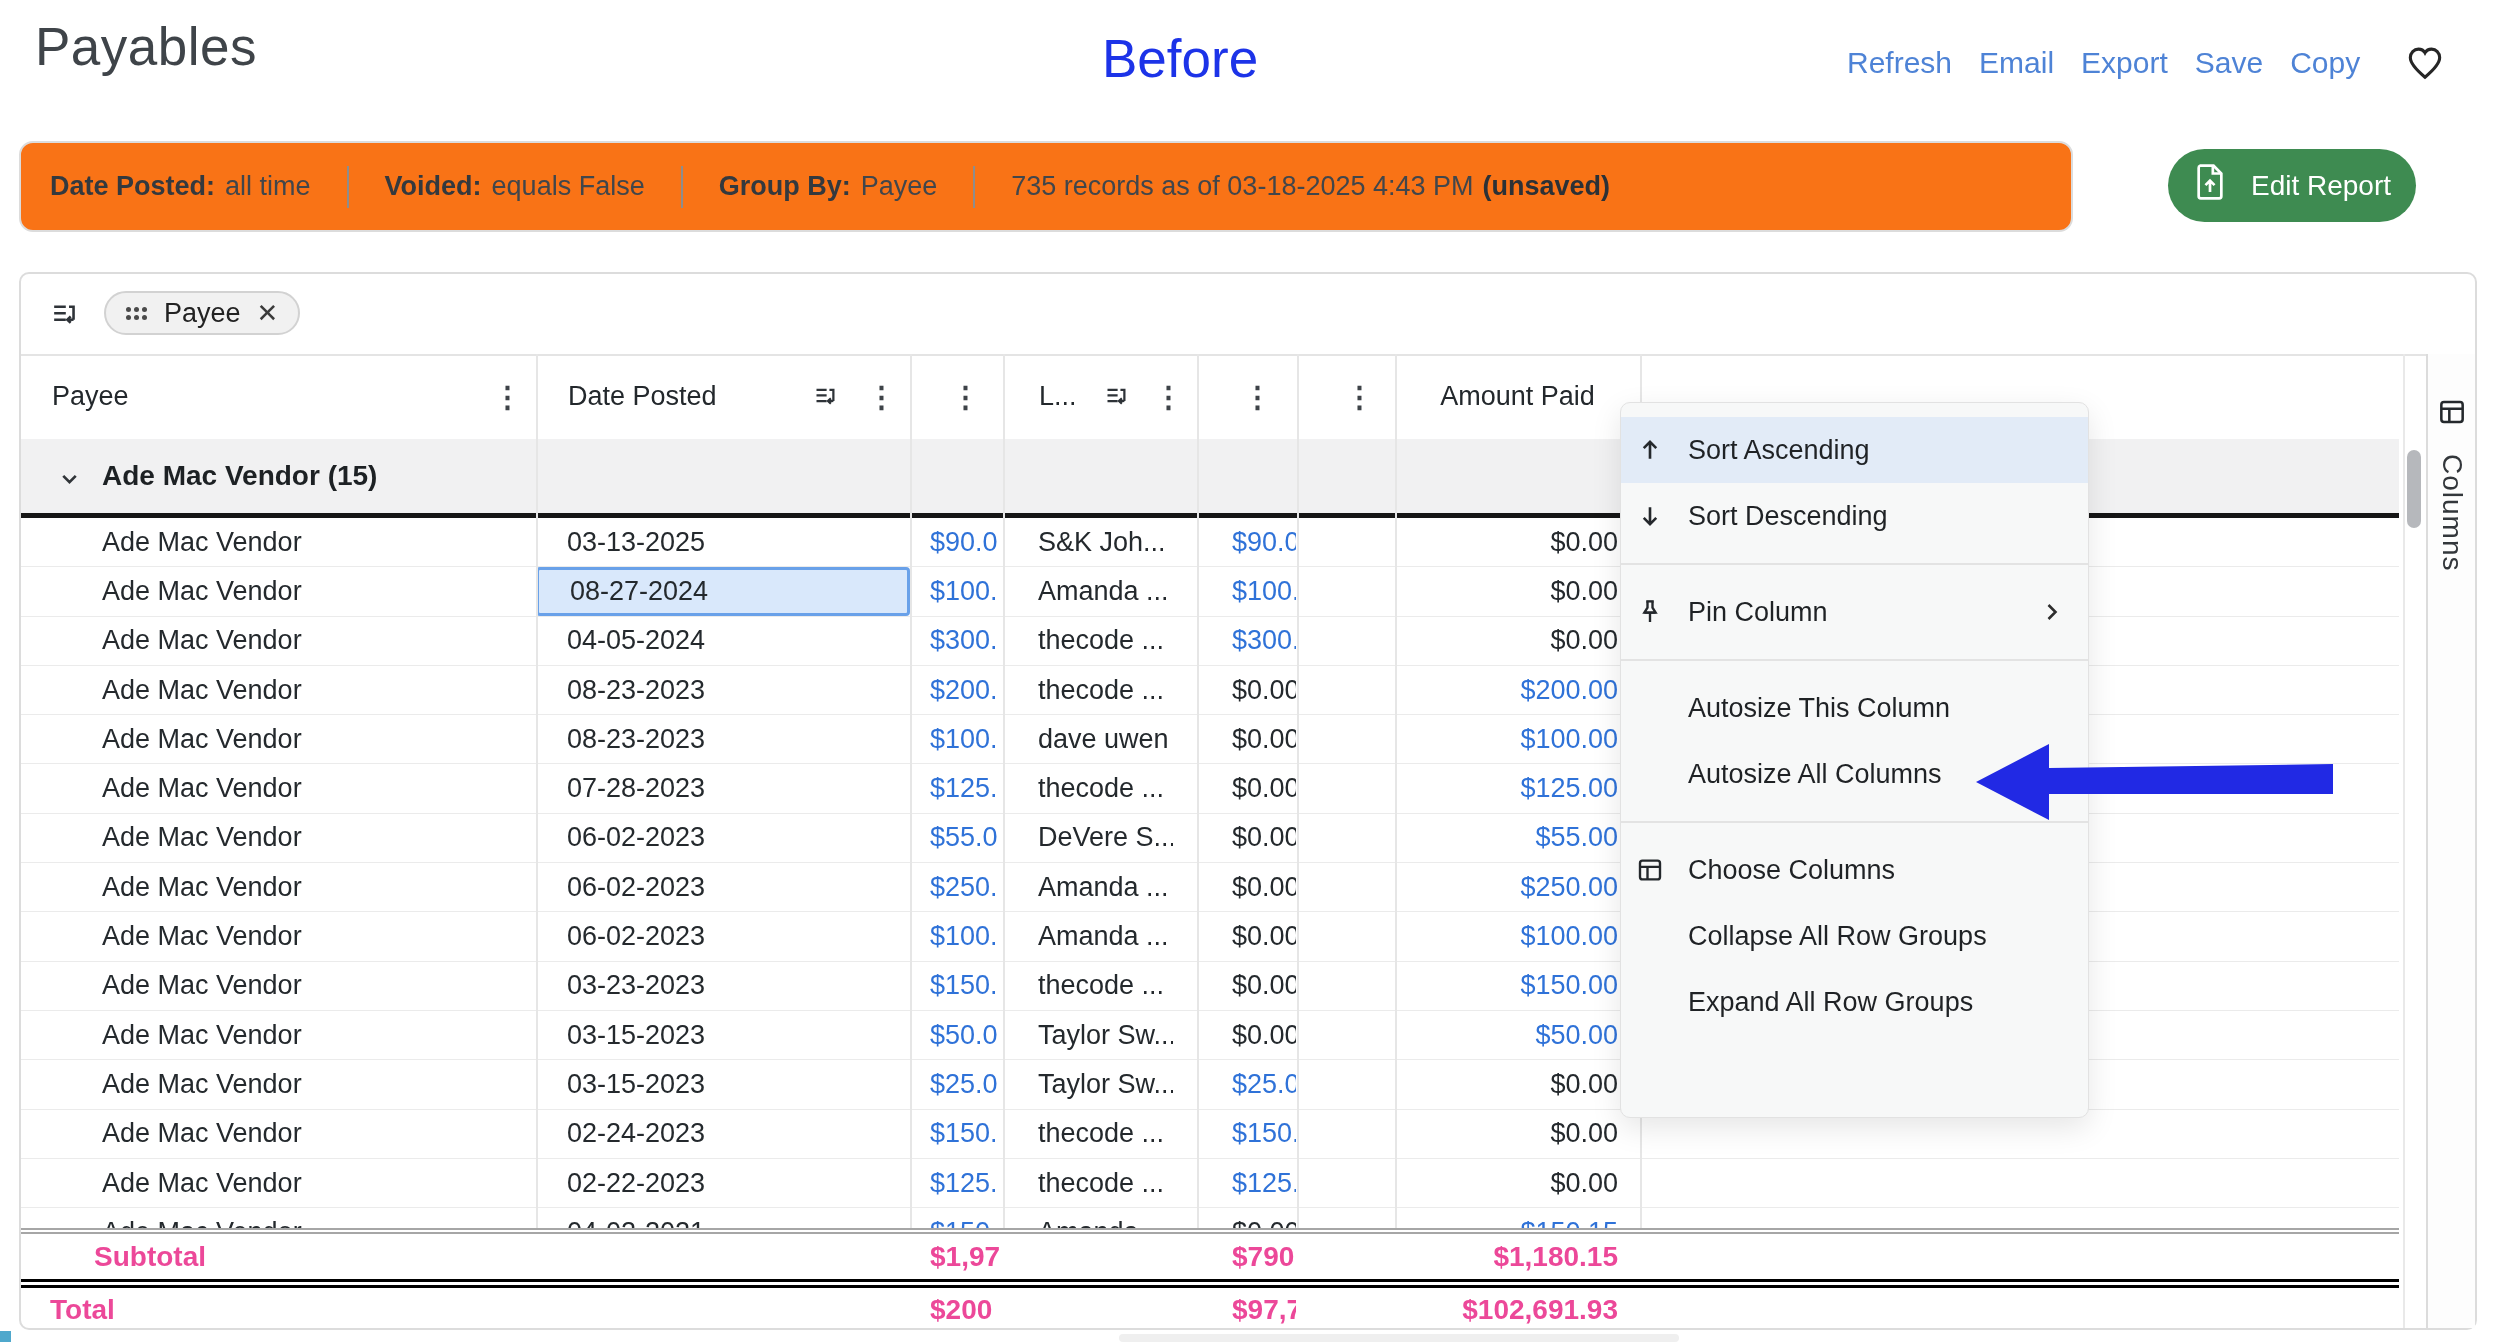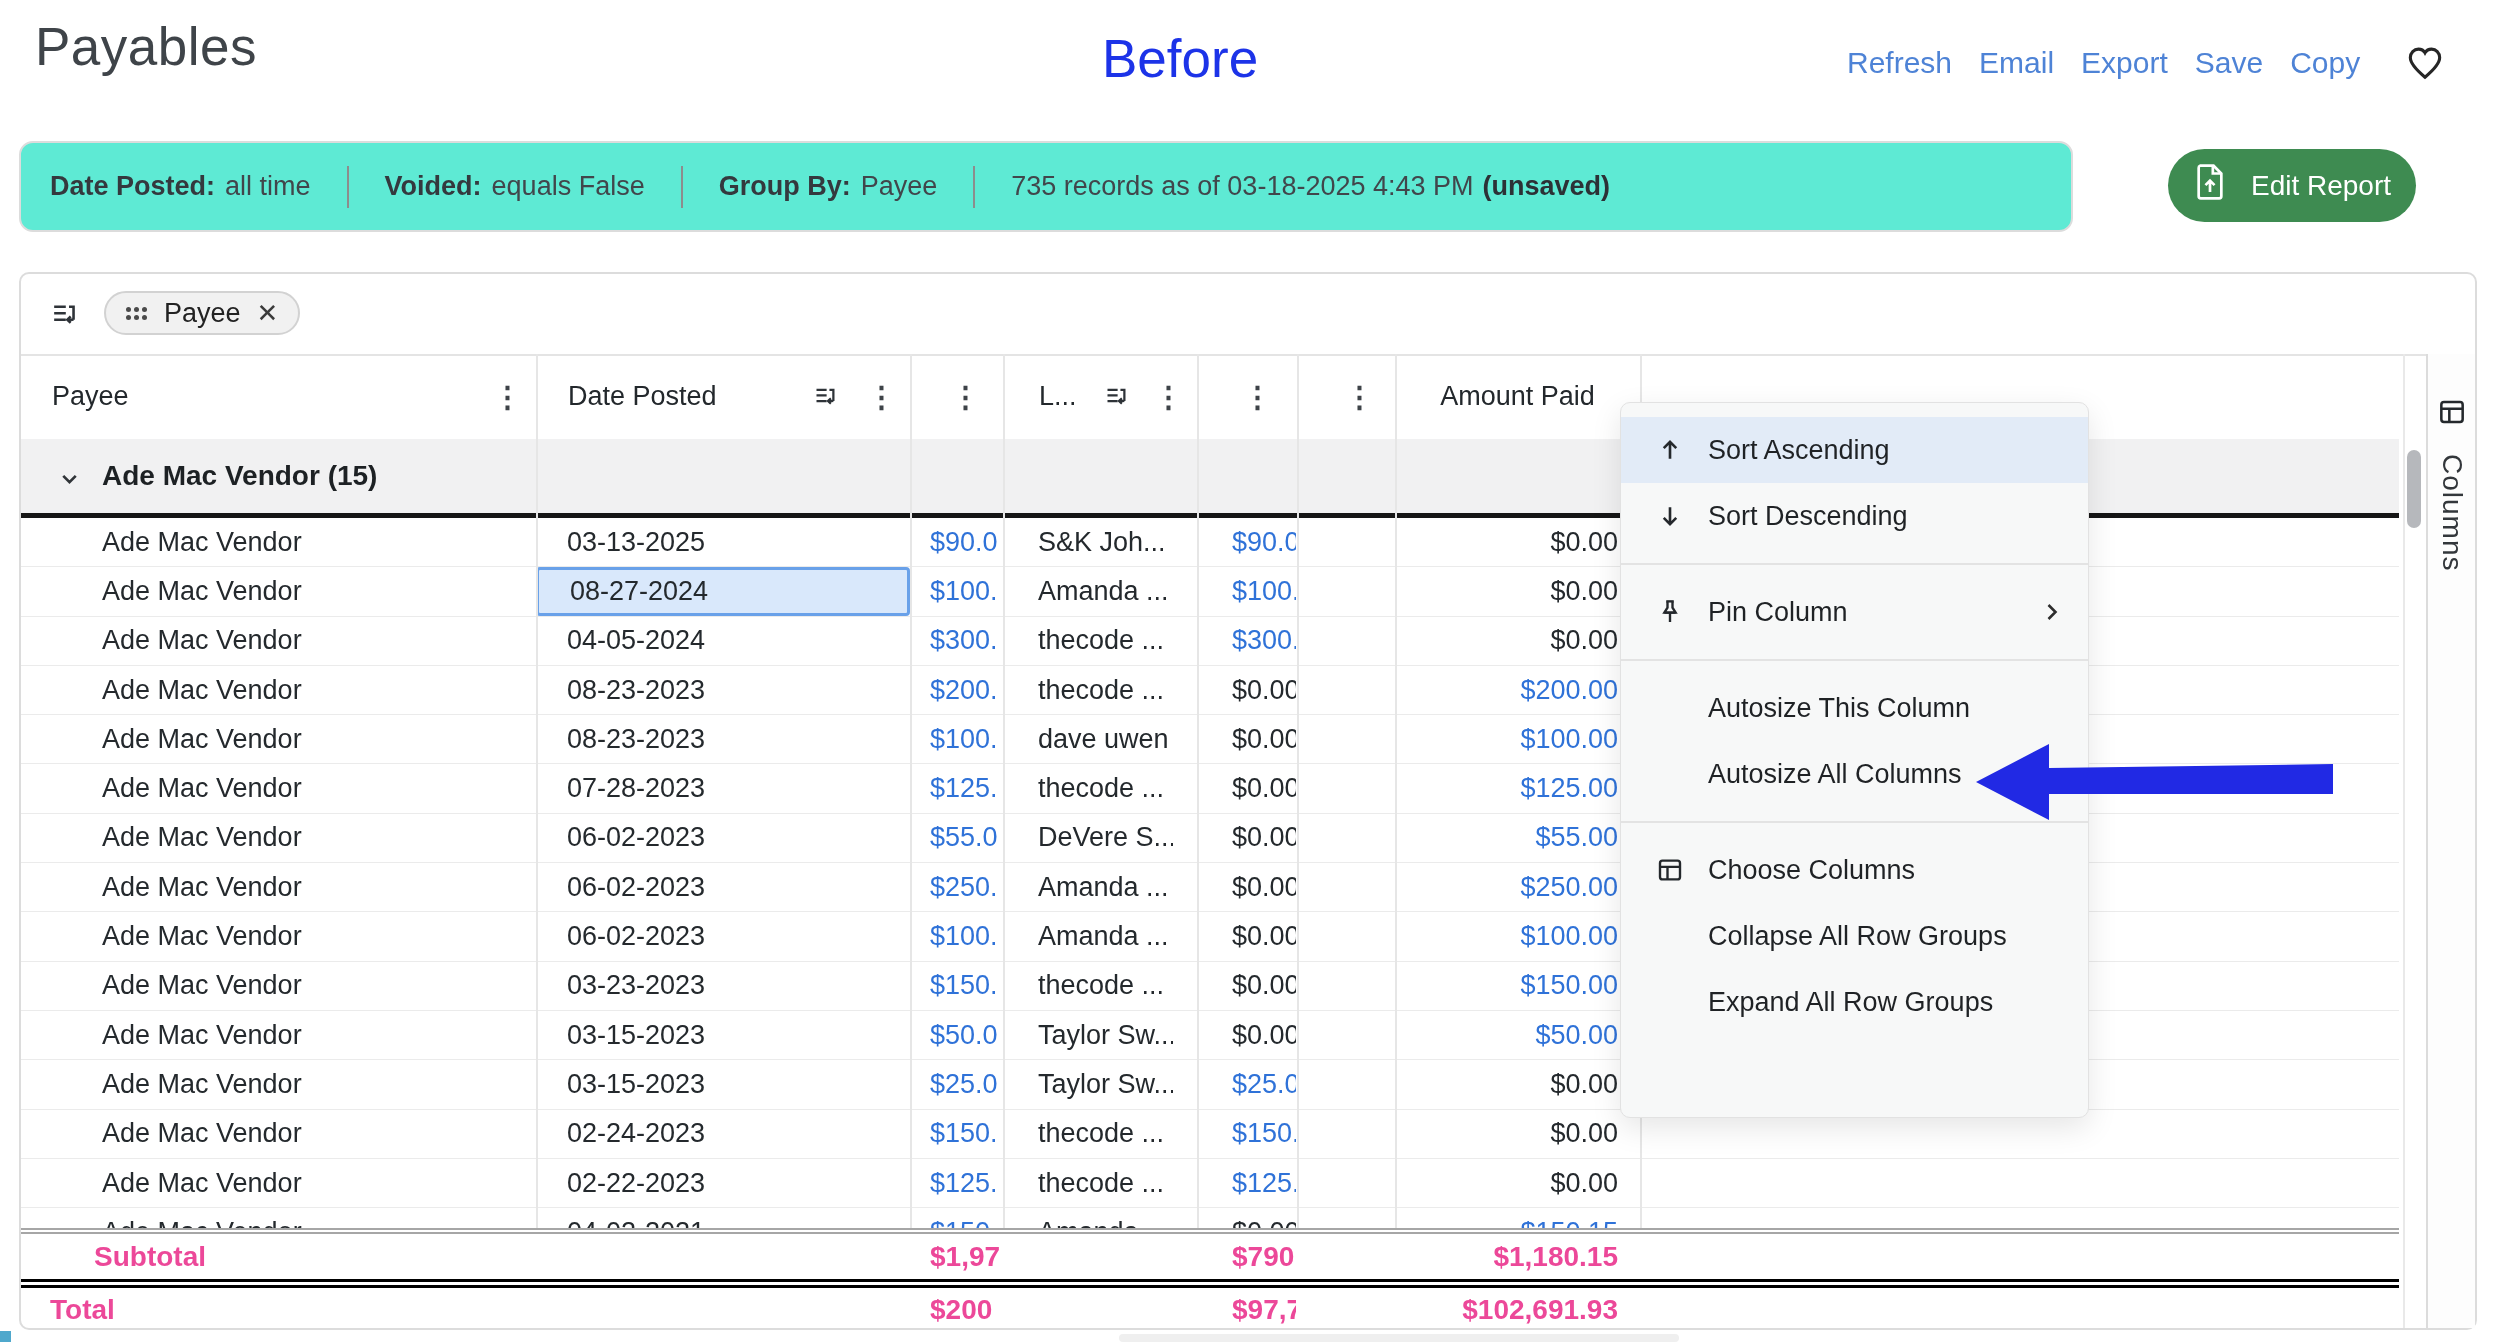--- a/index.html
+++ b/index.html
@@ -7,21 +7,21 @@
        font-family:"Liberation Sans",sans-serif;color:#24292d;}
   .abs{position:absolute;}
   
   .page-title{left:35px;top:16px;font-size:53px;color:#3f4449;letter-spacing:.5px;}
   .before{left:1102px;top:28px;font-size:53px;color:#1c33e8;}
   .links{left:1847px;top:46px;display:flex;gap:27px;font-size:30px;color:#4e83d6;}
   .links span{cursor:pointer;}
   .heart{left:2402px;top:40px;}
   
   .filter-card{left:19px;top:141px;width:2054px;height:91px;border:2px solid #dcdcdc;border-radius:14px;
-      display:flex;align-items:center;padding-left:29px;box-sizing:border-box;font-size:27px;color:#41464b;background:#5eead4;}
+      display:flex;align-items:center;padding-left:29px;box-sizing:border-box;font-size:27px;color:#41464b;background:#f97316;}
   .flabel{font-weight:700;color:#34393e;margin-right:10px;}
   .fsep{width:2px;height:42px;background:#8d8d8d;margin:0 36px;flex:none;}
   .recbold{font-weight:700;margin-left:9px;color:#2c3136;}
   .edit-btn{left:2168px;top:149px;width:248px;height:73px;border-radius:37px;background:#3e8b51;color:#fff;
       font-size:28px;display:flex;align-items:center;justify-content:center;gap:24px;cursor:pointer;}
   
   .card{left:19px;top:272px;width:2458px;height:1058px;border:2px solid #dcdcdc;border-radius:10px;
       box-sizing:border-box;background:#fff;}
   .card .abs{position:absolute;}
   .toolbar{left:0;right:0;top:0;height:80px;border-bottom:2px solid #e4e4e4;}
@@ -66,21 +66,21 @@
   .c-totlabel{left:29px;}
   
   .scrolltrack{left:2382px;top:80px;bottom:0;width:2px;background:#e9e9e9;}
   .scrollthumb{left:2386px;top:176px;width:14px;height:78px;border-radius:7px;background:#b6b8bc;}
   .sidepanel{left:2405px;top:80px;right:0;bottom:0;border-left:2px solid #dcdcdc;background:#fdfdfd;
       display:flex;flex-direction:column;align-items:center;padding-top:42px;box-sizing:border-box;gap:22px;}
   .side-label{writing-mode:vertical-rl;font-size:28px;color:#33373b;letter-spacing:1px;}
   
   .menu{left:1599px;top:128px;width:469px;height:716px;background:#f7f8f8;border:1px solid #e2e2e2;border-radius:10px;
       box-shadow:0 10px 30px rgba(0,0,0,.10);padding:14px 0;box-sizing:border-box;z-index:5;}
-  .mitem{height:66px;display:flex;align-items:center;padding-left:34px;font-size:27px;color:#1f2225;cursor:pointer;}
+  .mitem{height:66px;display:flex;align-items:center;padding-left:14px;font-size:27px;color:#1f2225;cursor:pointer;}
   .mitem.hl{background:#e2ebf7;}
   .mic{width:53px;display:flex;align-items:center;flex:none;}
   .mch{margin-left:auto;margin-right:22px;display:flex;align-items:center;}
   .msep{height:2px;background:#e3e3e3;margin:14px 0;}
   
   .bigarrow{left:1965px;top:737px;z-index:20;}
   .frag-teal{left:0;top:1331px;width:11px;height:11px;background:#4fa8cc;}
   .frag-bar{left:1119px;top:1334px;width:560px;height:8px;background:#efefef;border-radius:4px;}
 </style>
 </head>

